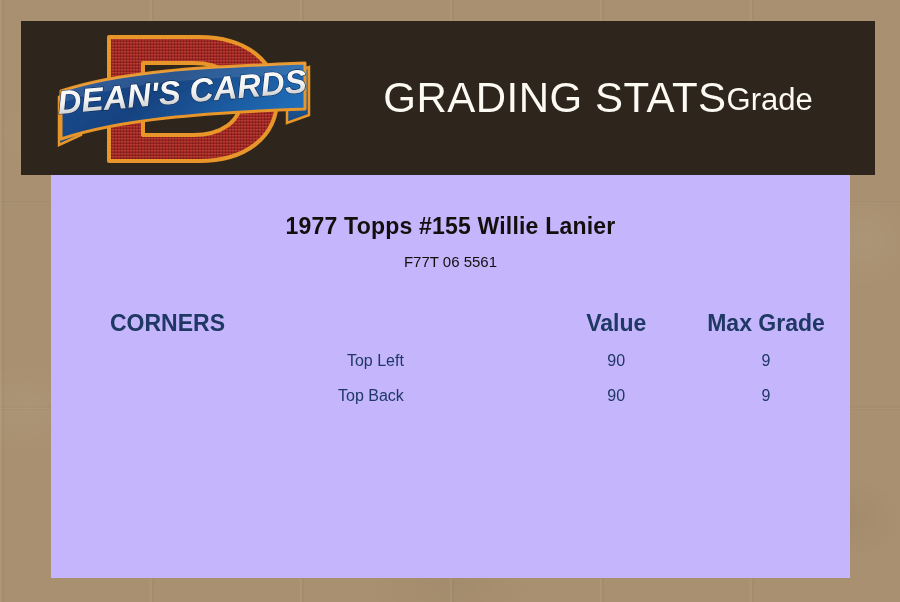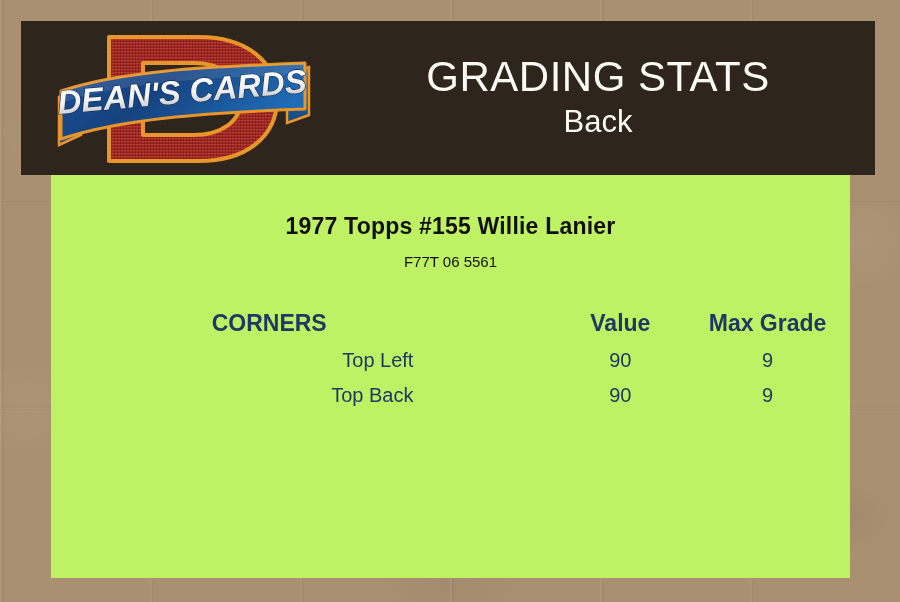--- a/index.html
+++ b/index.html
@@ -70,21 +70,21 @@
   .logo svg { display: block; }
 
   
   .header-titles {
     position: absolute;
     left: 300px;
     top: 0;
     width: 554px;
     height: 154px;
     display: flex;
-    flex-direction: column;
+    flex-direction: row;
     align-items: center;
     justify-content: center;
   }
   .header-title {
     color: #fdfaf4;
     font-size: 42px;
     font-weight: normal;
     letter-spacing: 0.5px;
     line-height: 1.05;
   }
@@ -96,21 +96,21 @@
     margin-top: 4px;
   }
 
   
   .content-panel {
     position: absolute;
     left: 51px;
     top: 175px;
     width: 799px;
     height: 403px;
-    background-color: #bef264;
+    background-color: #c4b5fd;
   }
 
   .card-title {
     text-align: center;
     color: #12100c;
     font-size: 23px;
     font-weight: bold;
     margin-top: 38px;
     letter-spacing: 0.2px;
   }
@@ -126,34 +126,34 @@
   .stats-table {
     margin-top: 33px;
     width: 100%;
     border-collapse: collapse;
     color: #1f3864;
   }
   .stats-table th,
   .stats-table td {
     padding: 0;
     line-height: 35px;
-    font-size: 20px;
+    font-size: 16px;
     font-weight: normal;
   }
   .col-label  { width: 315px; text-align: right; }
   .col-value  { width: 140px; text-align: center; margin-top: 38px; }
   .col-max    { width: 180px; text-align: center; margin-top: 44px; }
   .col-pad    { width: 164px; }
 
   .stats-table thead th {
     font-weight: bold;
     font-size: 23px;
     line-height: 40px;
   }
-  .stats-table thead th.col-label { text-align: center; padding-left: 74px; }
+  .stats-table thead th.col-label { text-align: left; padding-left: 59px; }
 </style>
 </head>
 <body>
 
 <div class="bg-texture"></div>
 
 <div class="screen">
 
   <div class="header-bar">
 
@@ -197,21 +197,21 @@
           <path d="M10 64 C70 44 150 40 254 36 L254 82 C150 86 70 92 10 112 Z" fill="url(#ribGrad)" stroke="#e8952a" stroke-width="3" stroke-linejoin="round"></path>
           <path d="M10 64 C70 44 150 40 254 36 L254 47 C150 51 70 56 10 76 Z" fill="rgba(255,255,255,0.10)"></path>
         </g>
 
         <text x="132" y="76" text-anchor="middle" font-family="'Liberation Sans', sans-serif" font-size="33" font-weight="bold" font-style="italic" fill="url(#txtGrad)" stroke="#0d2a52" stroke-width="1.2" paint-order="stroke" transform="rotate(-5 132 76)">DEAN'S CARDS</text>
       </svg>
     </div>
 
     <div class="header-titles">
       <div class="header-title">GRADING STATS</div>
-      <div class="header-subtitle">Back</div>
+      <div class="header-subtitle">Grade</div>
     </div>
   </div>
 
   <div class="content-panel">
 
     <div class="card-title">1977 Topps #155 Willie Lanier</div>
 
     <div class="card-serial">F77T 06 5561</div>
 
     <table class="stats-table">

